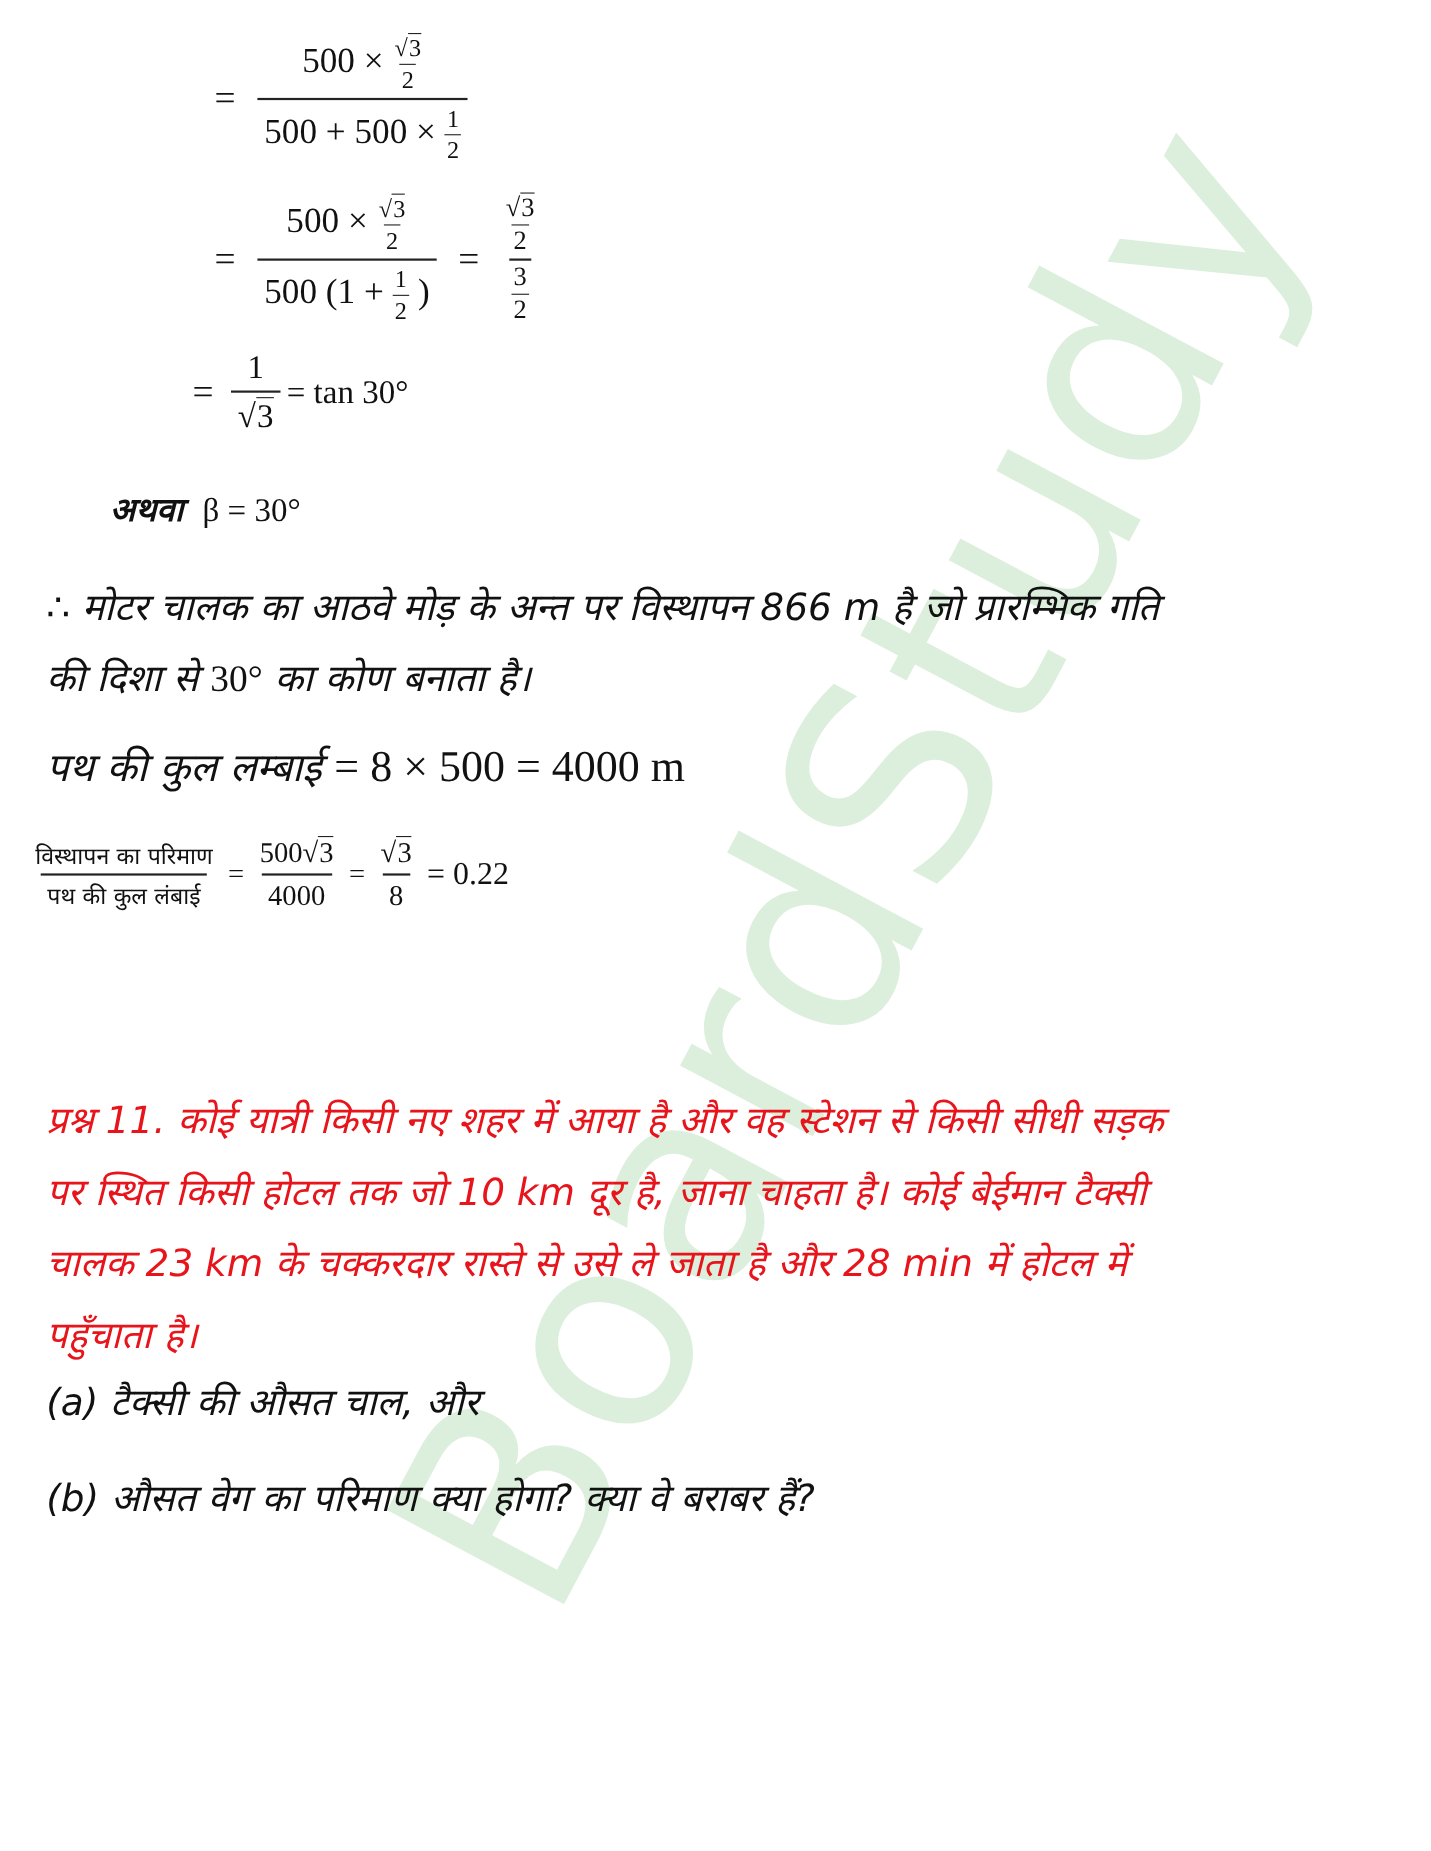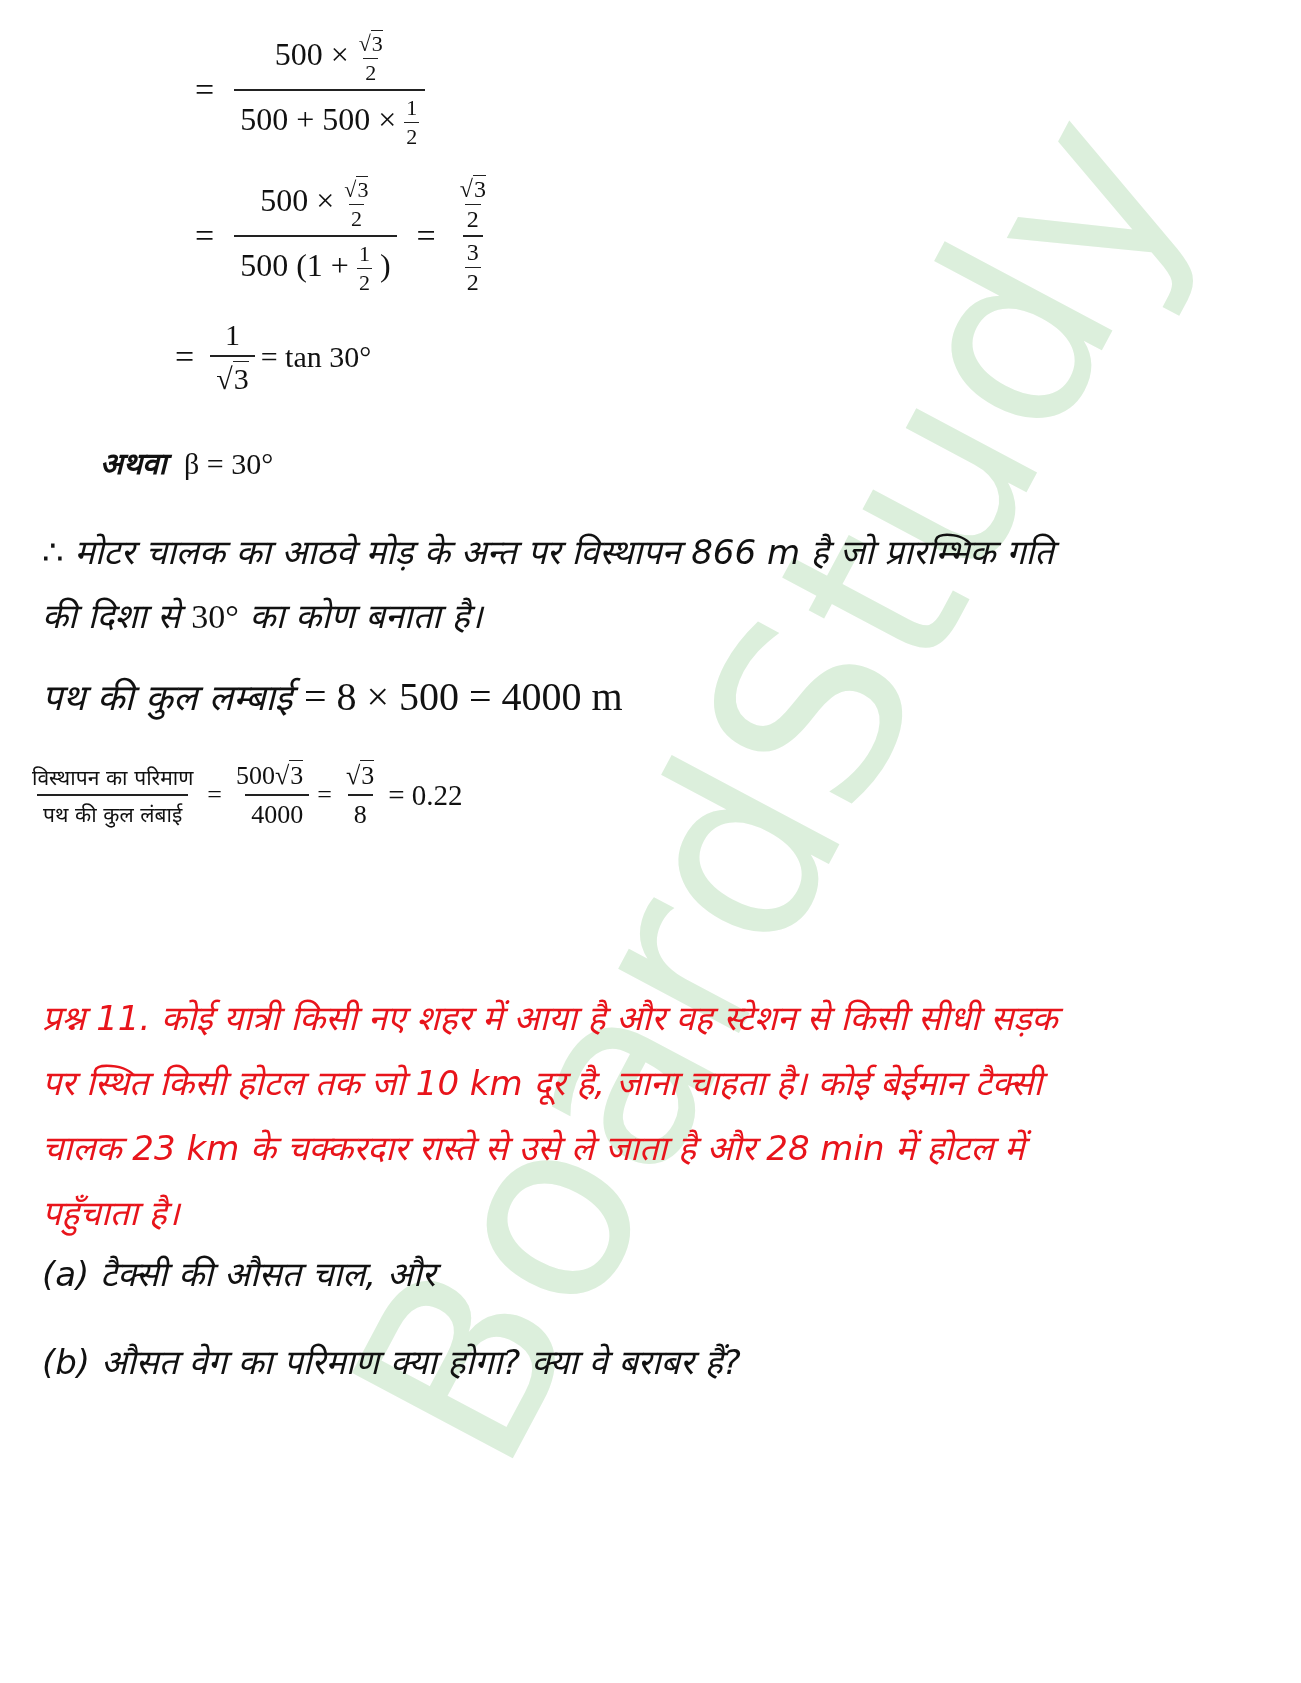--- a/index.html
+++ b/index.html
@@ -116,21 +116,21 @@
     <span class="hi">पथ की कुल लम्बाई</span>
     <span class="math" style="font-size:40px;">= 8 × 500 = 4000 m</span>
   </div>
 
   <div class="abs eq" style="left:26px; top:760px;">
     <span class="frac" style="margin:0; font-family:'DejaVu Sans',sans-serif; font-size:21px;">
       <span class="num">विस्थापन का परिमाण</span>
       <span class="den">पथ की कुल लंबाई</span>
     </span>
     <span class="math" style="font-size:26px; margin:0 8px;">=</span>
-    <span class="frac math" style="font-size:26px; margin:0;align-items:flex-end;">
+    <span class="frac math" style="font-size:26px; margin:0;">
       <span class="num"><span>500</span>√<span class="sq">3</span></span>
       <span class="den">4000</span>
     </span>
     <span class="math" style="font-size:26px; margin:0 8px;">=</span>
     <span class="frac math" style="font-size:26px; margin:0;">
       <span class="num">√<span class="sq">3</span></span>
       <span class="den">8</span>
     </span>
     <span class="math" style="font-size:29px; margin-left:8px;">= 0.22</span>
   </div>

